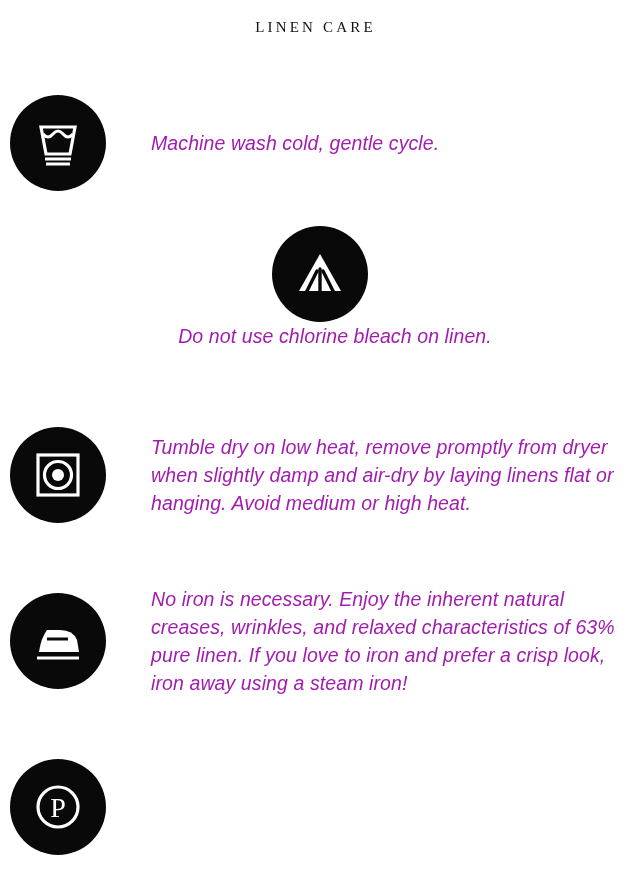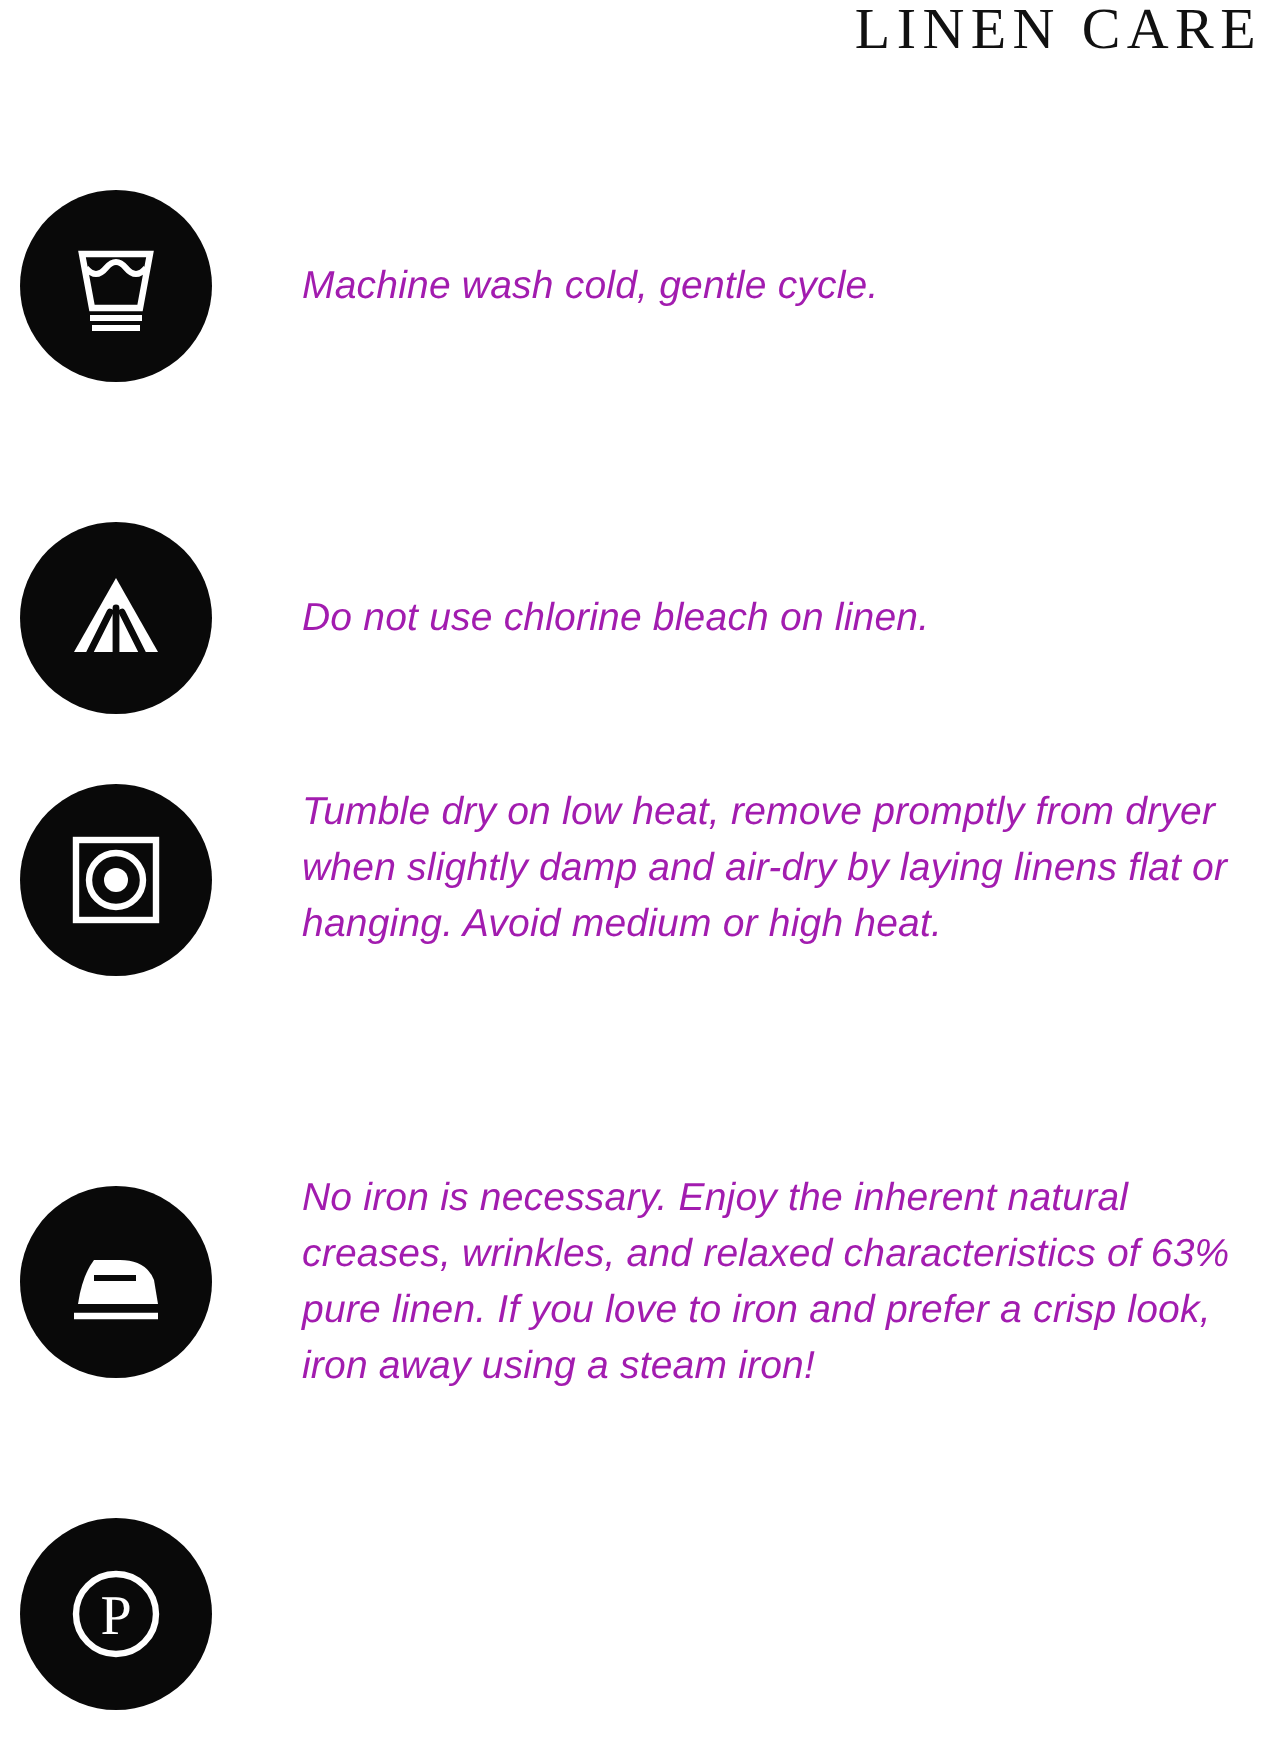--- a/index.html
+++ b/index.html
@@ -14,27 +14,27 @@
     color: #000000;
     overflow: hidden;
   }
   .page {
     position: relative;
     width: 631px;
     height: 879px;
     box-sizing: border-box;
   }
   .title {
-    text-align: right;
+    text-align: center;
     font-family: "Liberation Serif", serif;
-    font-size: 29px;
+    font-size: 15px;
     letter-spacing: 3.2px;
     font-weight: 400;
     color: #111111;
-    padding-top: 2px;
+    padding-top: 14px;
     margin: 0 0 0 0;
     line-height: 26px;
   }
   .care-list {
     margin: 0;
     padding: 0;
     list-style: none;
     position: absolute;
     left: 0;
     top: 60px;
@@ -72,22 +72,22 @@
     font-size: 19.5px;
     line-height: 28px;
     color: #a21caf;
     padding-left: 43px;
     padding-right: 12px;
     letter-spacing: 0.1px;
   }
 
   
   .row-0 { height: 166px; align-items: center; }
-  .row-1 { height: 166px; align-items: center; }
-  .row-2 { height: 166px; }
+  .row-1 { height: 166px; align-items: center; flex-direction: column; }
+  .row-2 { height: 166px; align-items: center; }
   .row-3 { height: 166px; align-items: center; }
   .row-4 { height: 166px; align-items: center; }
 </style>
 </head>
 <body>
 
 <div class="page">
 
   <h1 class="title">LINEN CARE</h1>
 

